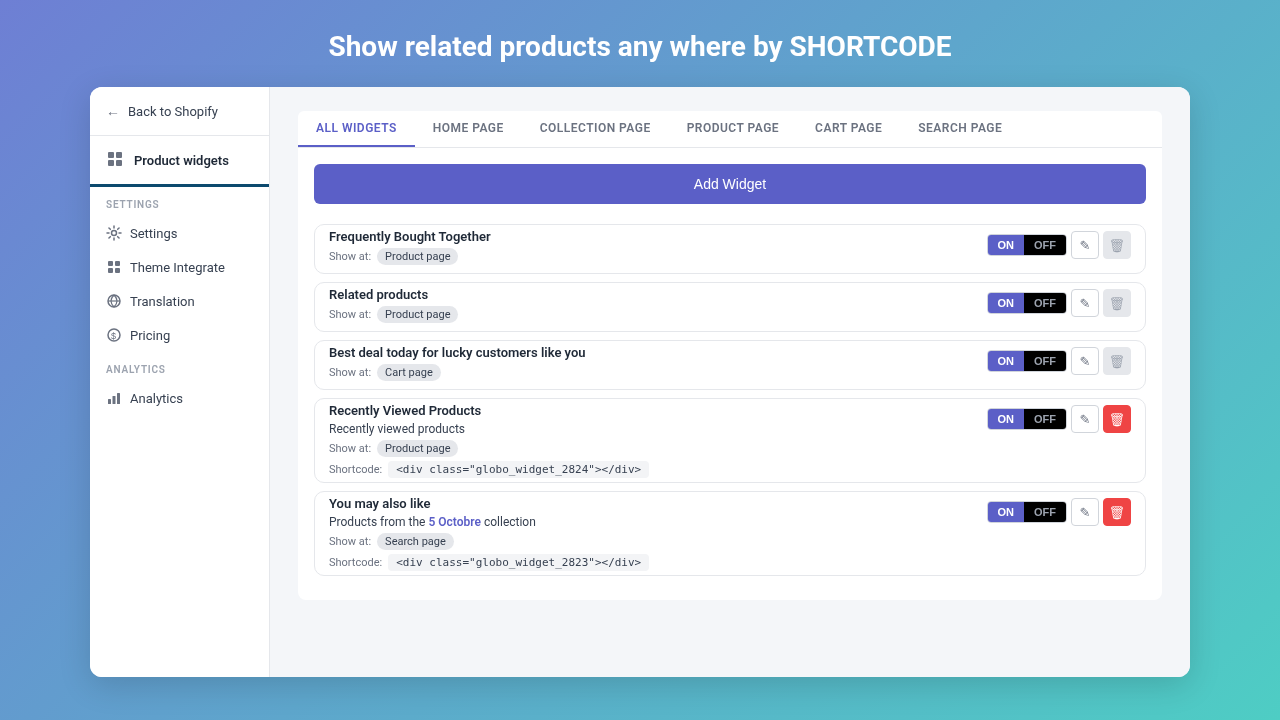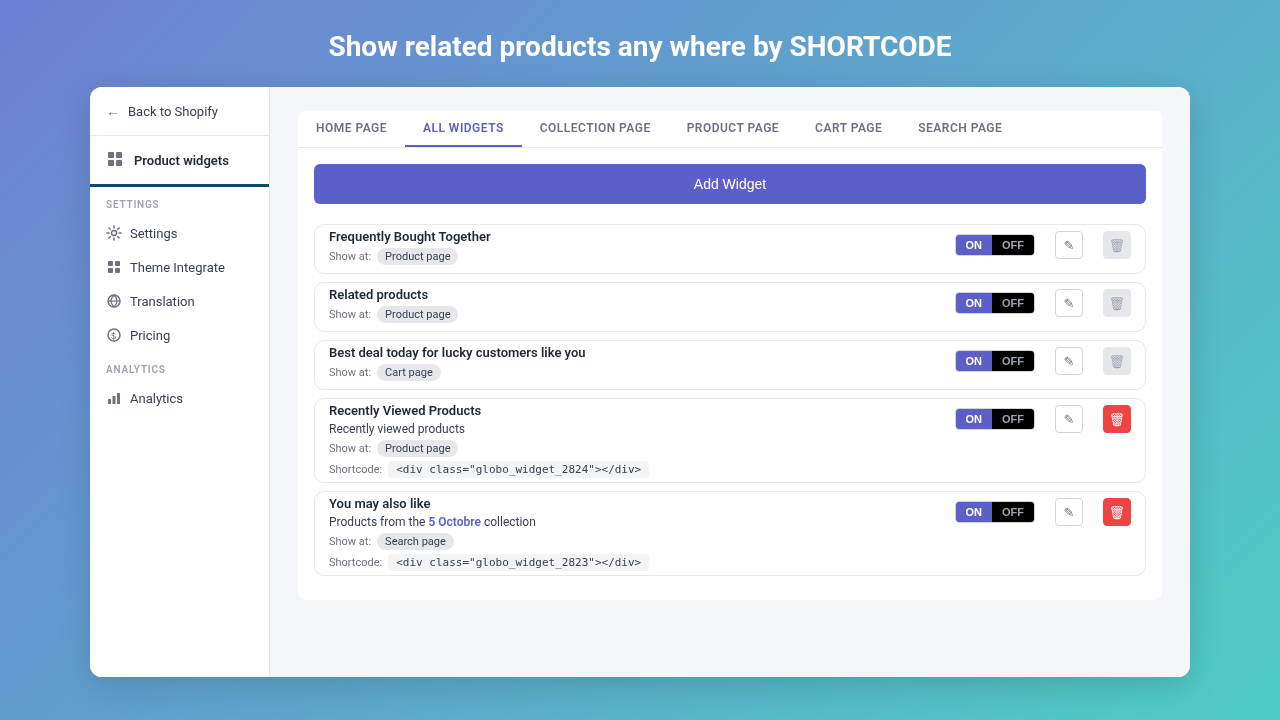--- a/index.html
+++ b/index.html
@@ -210,21 +210,21 @@
       color: #374151;
       font-size: 11px;
       padding: 2px 8px;
       border-radius: 4px;
       font-family: monospace;
     }
     
     .widget-controls {
       display: flex;
       align-items: center;
-      gap: 20px;
+      gap: 4px;
       flex-shrink: 0;
       margin-left: 16px;
       margin-top: 2px;
     }
     .toggle-group {
       display: flex;
       border: 1px solid #d1d5db;
       border-radius: 4px;
       overflow: hidden;
     }
@@ -355,22 +355,22 @@
       </span>
       <span>Analytics</span>
     </div>
 
   </div>
 
   <div class="main-content">
 
 
     <div class="tabs-bar">
+      <div class="tab-item active">ALL WIDGETS</div>
       <div class="tab-item">HOME PAGE</div>
-      <div class="tab-item active">ALL WIDGETS</div>
       <div class="tab-item">COLLECTION PAGE</div>
       <div class="tab-item">PRODUCT PAGE</div>
       <div class="tab-item">CART PAGE</div>
       <div class="tab-item">SEARCH PAGE</div>
     </div>
 
     <div class="widget-area">
 
       <button class="add-widget-btn">Add Widget</button>
 

